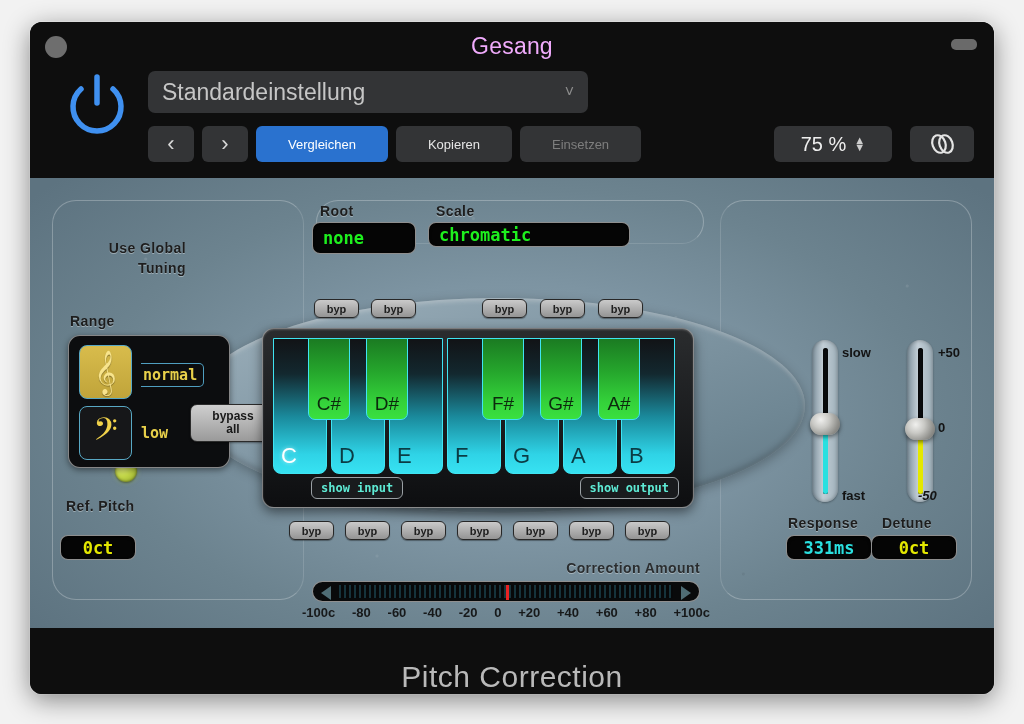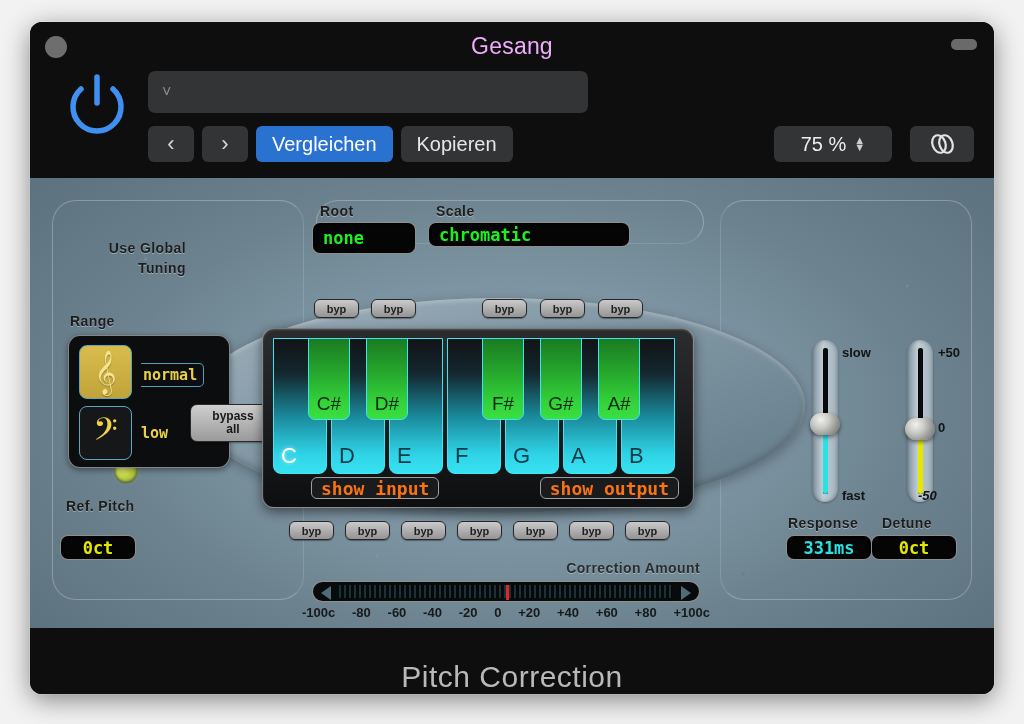--- a/index.html
+++ b/index.html
@@ -62,21 +62,21 @@
     white-space: nowrap; overflow: hidden;
   }
   #preset-select .chev { color: #8d8d8d; font-size: 16px; }
 
   
   .row-btns { position: absolute; left: 118px; top: 104px; display: flex; gap: 8px; }
   .tbtn {
     height: 36px; border-radius: 6px;
     background: #333436; color: #e6e6e6;
     display: flex; align-items: center; justify-content: center;
-    font-size: 20px; padding: 0 16px; cursor: pointer;
+    font-size: 13px; padding: 0 32px; cursor: pointer;
     white-space: nowrap;
   }
   .tbtn.arrow { width: 46px; padding: 0; font-size: 22px; color: #d8d8d8; }
   .tbtn.primary { background: #2a72cf; color: #fff; }
   .tbtn.dim { color: #7e7e7e; }
 
   #zoom-box {
     position: absolute; right: 102px; top: 104px;
     width: 118px; height: 36px; border-radius: 6px;
     background: #333436; color: #eee;
@@ -252,21 +252,21 @@
     cursor: pointer; z-index: 3;
   }
   .bkey .kl {
     position: absolute; left: 0; right: 0; bottom: 4px;
     text-align: center; font-size: 19px; color: #0c2a0d;
   }
   .showbtn {
     position: absolute; bottom: 8px;
     height: 22px; border-radius: 6px;
     background: #191b1d; border: 1px solid #9aa0a4;
-    color: #f97316; font-size: 18px; font-weight: bold;
+    color: #5eead4; font-size: 12px; font-weight: bold;
     display: flex; align-items: center; justify-content: center;
     padding: 0 9px; cursor: pointer;
     font-family: "DejaVu Sans Mono", monospace;
   }
 
   
   .slider-wrap { position: absolute; width: 26px; height: 162px; }
   .slider-track {
     position: absolute; left: 0; top: 0; width: 26px; height: 162px;
     border-radius: 13px;
@@ -330,28 +330,30 @@
     <div id="win-title">Gesang</div>
 
     <div id="power-btn">
       <svg width="72" height="72" viewBox="0 0 72 72">
         <path d="M20 20 A24 24 0 1 0 52 20" fill="none" stroke="#3f90f0" stroke-width="5.5" stroke-linecap="round"></path>
         <line x1="36" y1="8" x2="36" y2="34" stroke="#3f90f0" stroke-width="5.5" stroke-linecap="round"></line>
       </svg>
     </div>
 
     <div id="preset-select">
+      <span class="ptext">Standardeinstellung</span>
       <span class="chev">˅</span>
     </div>
 
     <div class="row-btns">
       <div class="tbtn arrow">‹</div>
       <div class="tbtn arrow">›</div>
       <div class="tbtn primary">Vergleichen</div>
       <div class="tbtn">Kopieren</div>
+      <div class="tbtn dim">Einsetzen</div>
     </div>
 
     <div id="zoom-box">
       <span>75 %</span>
       <span class="stepper">
         <span>▲</span>
           <span>▼</span>
       </span>
     </div>
 

